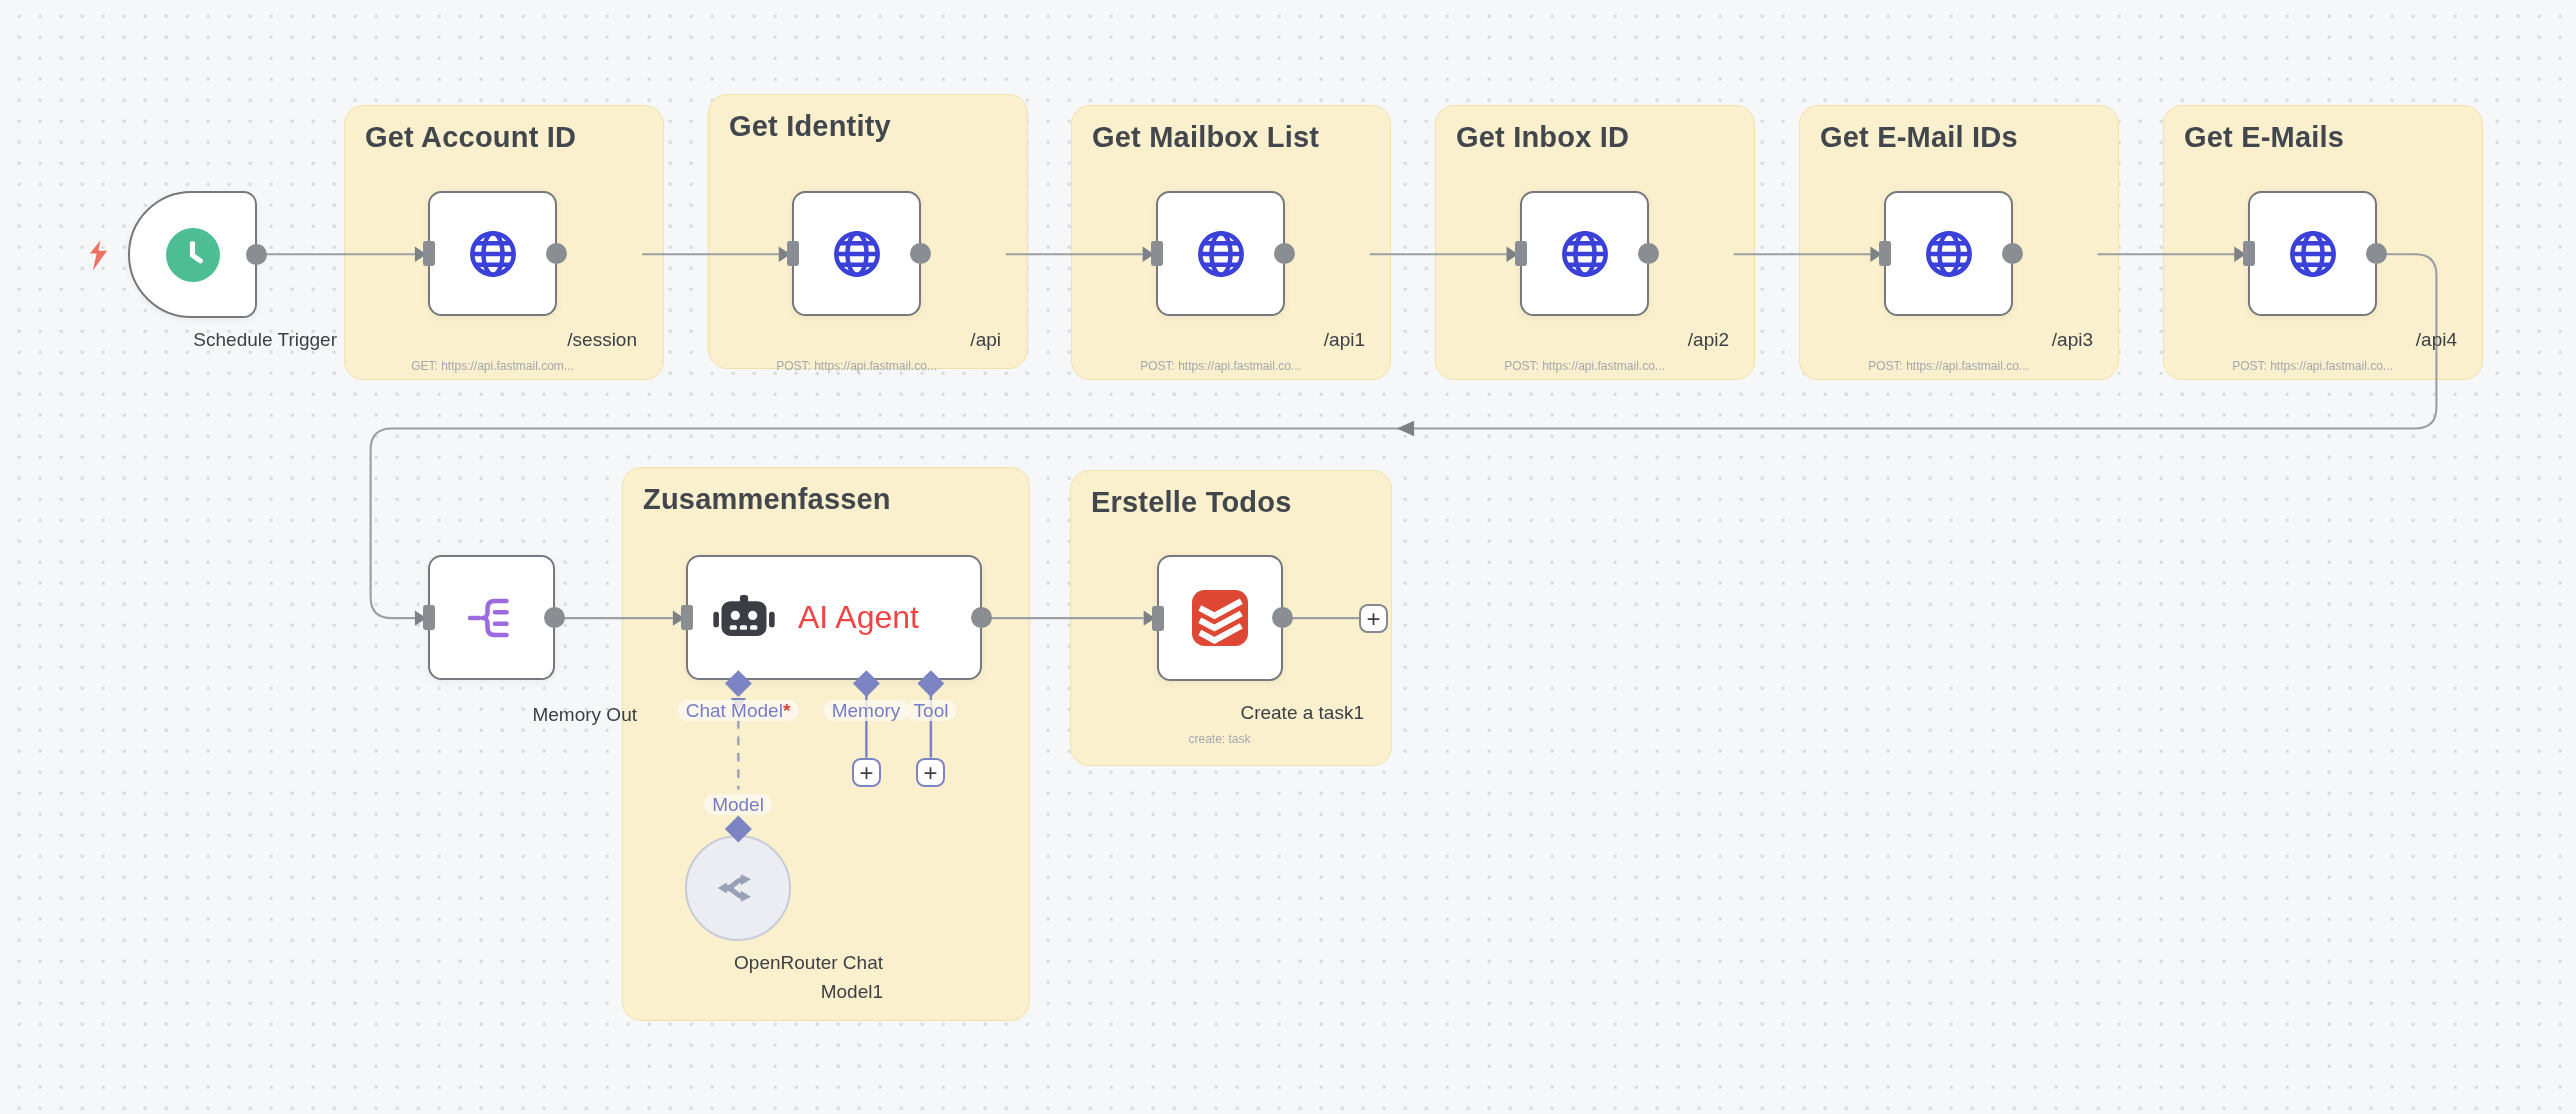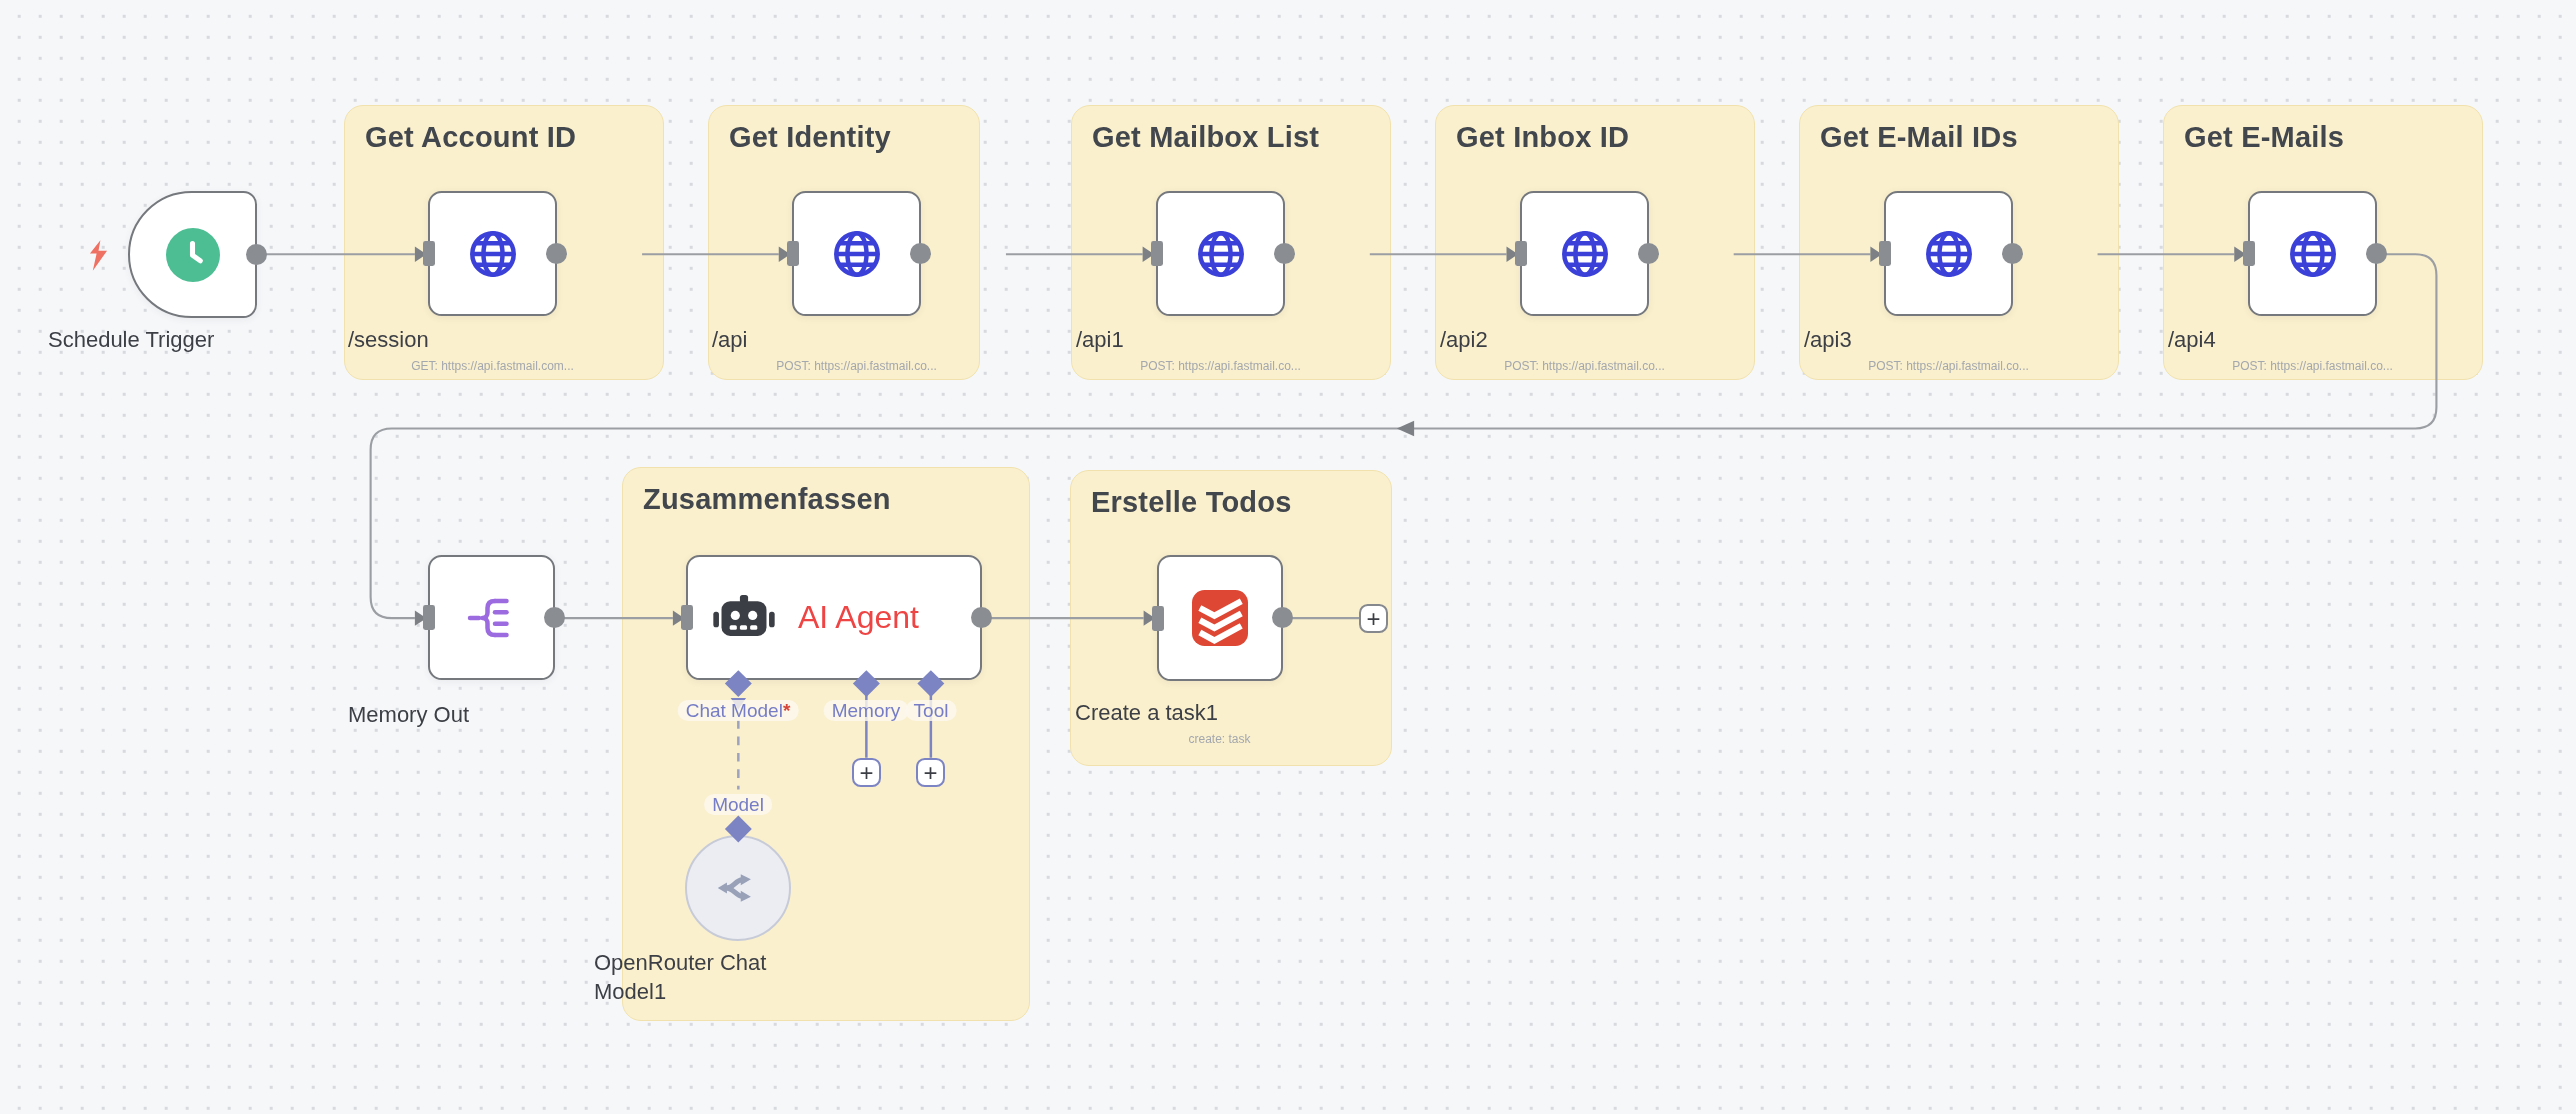--- a/index.html
+++ b/index.html
@@ -25,21 +25,21 @@
   }
   .out-dot{
     position:absolute;right:-11.6px;top:50%;margin-top:-10.6px;width:21px;height:21px;
     border-radius:50%;background:#8a8e93;z-index:3;
   }
   .in-rect{
     position:absolute;left:-6.7px;top:50%;margin-top:-12.5px;width:11.6px;height:25px;
     border-radius:2.4px;background:#8a8e93;z-index:3;
   }
   .node-label{
-    position:absolute;width:289px;text-align:left;font-size:22px;line-height:29px;
+    position:absolute;width:289px;text-align:right;font-size:19px;line-height:29px;
     color:#3c3f45;font-weight:500;z-index:2;white-space:nowrap;
   }
   .node-subtitle{
     position:absolute;width:327px;text-align:center;font-size:12px;line-height:21px;
     color:#a3a7ae;font-weight:400;z-index:2;white-space:nowrap;
   }
   .conn-label{
     position:absolute;transform:translateX(-50%);font-size:19px;line-height:21px;
     color:#767dc6;z-index:3;white-space:nowrap;background:rgba(252,248,238,.82);padding:0 8px;border-radius:10px;
   }
@@ -60,21 +60,21 @@
   .ports-layer{position:absolute;left:0;top:0;z-index:3;pointer-events:none;}
 </style>
 </head>
 <body>
 
 <div class="canvas">
 
   <div class="sticky" style="left:344px;top:105px;width:320px;height:275px">
     <div class="sticky-title">Get Account ID</div>
   </div>
-  <div class="sticky" style="left:708px;top:105px;width:272px;height:275px">
+  <div class="sticky" style="left:708px;top:94px;width:320px;height:275px">
     <div class="sticky-title">Get Identity</div>
   </div>
   <div class="sticky" style="left:1071px;top:105px;width:320px;height:275px">
     <div class="sticky-title">Get Mailbox List</div>
   </div>
   <div class="sticky" style="left:1435px;top:105px;width:320px;height:275px">
     <div class="sticky-title">Get Inbox ID</div>
   </div>
   <div class="sticky" style="left:1799px;top:105px;width:320px;height:275px">
     <div class="sticky-title">Get E-Mail IDs</div>

